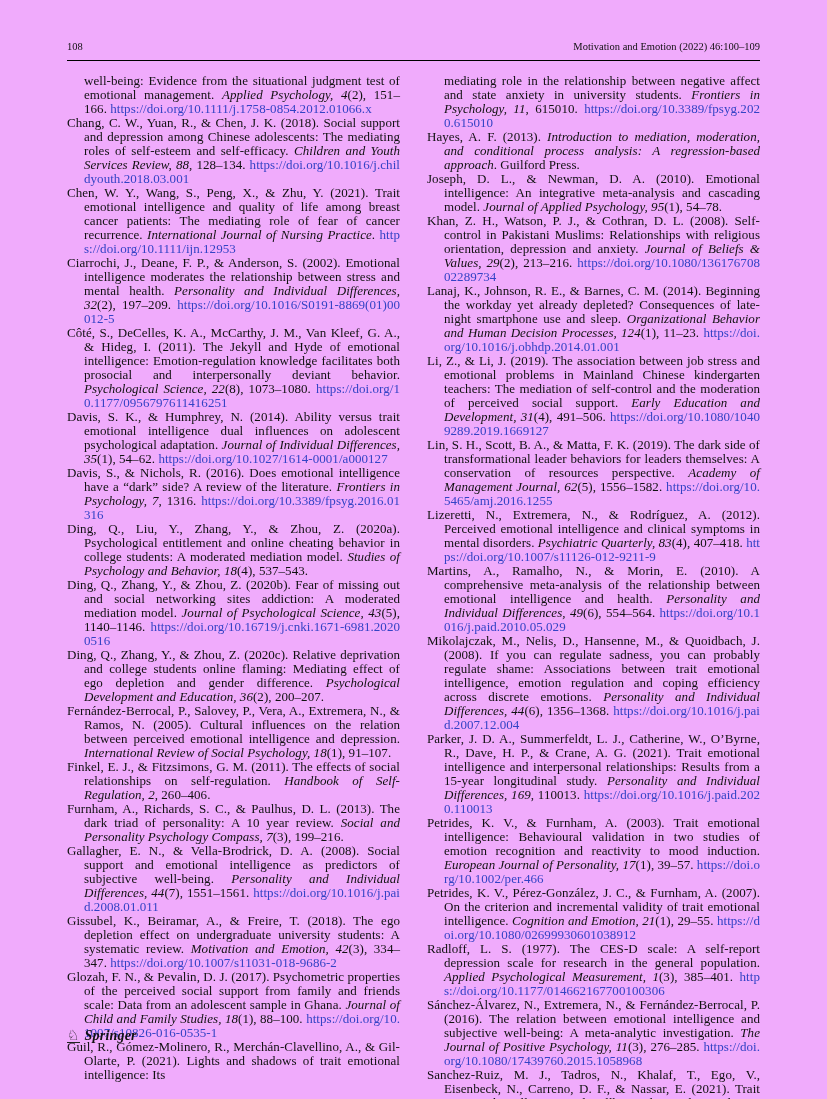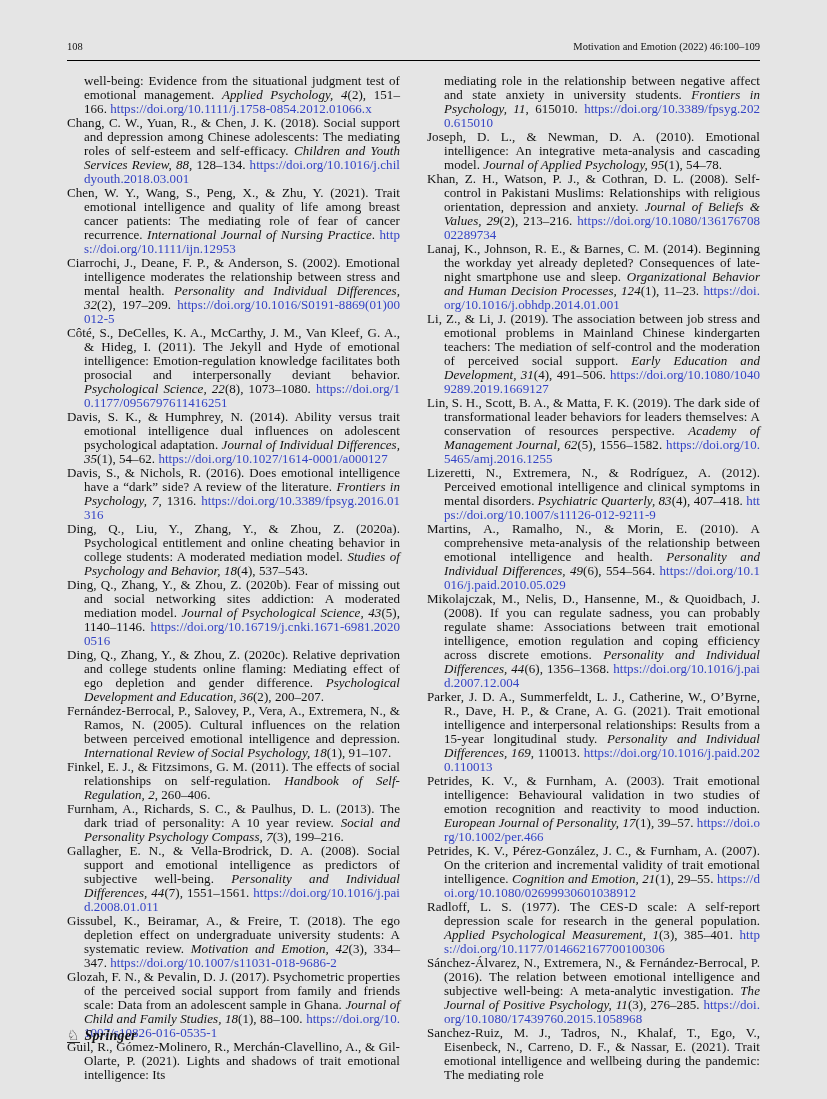--- a/index.html
+++ b/index.html
@@ -1,21 +1,21 @@
 <!DOCTYPE html>
 <html lang="en" style="--link-color: #3343c5;"><head>
 <meta charset="utf-8">
 <style>
   html,body{margin:0;padding:0;background:#ffffff;}
   .page{
     position:relative;
     width:827px;height:1099px;
     box-sizing:border-box;
     padding:0 67px;
-    background:#e5e5e5;
+    background:#f0abfc;
     font-family:"Liberation Serif","DejaVu Serif",serif;
     color:#111111;
     overflow:hidden;
   }
   header.runhead{
     display:flex;justify-content:space-between;align-items:flex-end;
     padding-top:41px;padding-bottom:7px;
     border-bottom:1px solid #000;
     font-size:10.5px;line-height:12px;
   }
@@ -85,20 +85,21 @@
         <p class="ref"><span>Fernández-Berrocal, P., Salovey, P., Vera, A., Extremera, N., &amp; Ramos, N. (2005). Cultural influences on the relation between perceived emotional intelligence and depression. </span><i>International Review of Social Psychology, 18</i><span>(1), 91–107.</span></p>
         <p class="ref"><span>Finkel, E. J., &amp; Fitzsimons, G. M. (2011). The effects of social relationships on self-regulation. </span><i>Handbook of Self-Regulation, 2</i><span>, 260–406.</span></p>
         <p class="ref"><span>Furnham, A., Richards, S. C., &amp; Paulhus, D. L. (2013). The dark triad of personality: A 10 year review. </span><i>Social and Personality Psychology Compass, 7</i><span>(3), 199–216.</span></p>
         <p class="ref"><span>Gallagher, E. N., &amp; Vella-Brodrick, D. A. (2008). Social support and emotional intelligence as predictors of subjective well-being. </span><i>Personality and Individual Differences, 44</i><span>(7), 1551–1561. </span><a class="link" href="#">https://doi.org/10.1016/j.paid.2008.01.011</a></p>
         <p class="ref"><span>Gissubel, K., Beiramar, A., &amp; Freire, T. (2018). The ego depletion effect on undergraduate university students: A systematic review. </span><i>Motivation and Emotion, 42</i><span>(3), 334–347. </span><a class="link" href="#">https://doi.org/10.1007/s11031-018-9686-2</a></p>
         <p class="ref"><span>Glozah, F. N., &amp; Pevalin, D. J. (2017). Psychometric properties of the perceived social support from family and friends scale: Data from an adolescent sample in Ghana. </span><i>Journal of Child and Family Studies, 18</i><span>(1), 88–100. </span><a class="link" href="#">https://doi.org/10.1007/s10826-016-0535-1</a></p>
         <p class="ref"><span>Guil, R., Gómez-Molinero, R., Merchán-Clavellino, A., &amp; Gil-Olarte, P. (2021). Lights and shadows of trait emotional intelligence: Its</span></p>
       </div>
     <div class="col" id="col-right">
         <p class="ref cont"><span>mediating role in the relationship between negative affect and state anxiety in university students. </span><i>Frontiers in Psychology, 11</i><span>, 615010. </span><a class="link" href="#">https://doi.org/10.3389/fpsyg.2020.615010</a></p>
+        <p class="ref"><span>Hayes, A. F. (2013). </span><i>Introduction to mediation, moderation, and conditional process analysis: A regression-based approach</i><span>. Guilford Press.</span></p>
         <p class="ref"><span>Joseph, D. L., &amp; Newman, D. A. (2010). Emotional intelligence: An integrative meta-analysis and cascading model. </span><i>Journal of Applied Psychology, 95</i><span>(1), 54–78.</span></p>
         <p class="ref"><span>Khan, Z. H., Watson, P. J., &amp; Cothran, D. L. (2008). Self-control in Pakistani Muslims: Relationships with religious orientation, depression and anxiety. </span><i>Journal of Beliefs &amp; Values, 29</i><span>(2), 213–216. </span><a class="link" href="#">https://doi.org/10.1080/13617670802289734</a></p>
         <p class="ref"><span>Lanaj, K., Johnson, R. E., &amp; Barnes, C. M. (2014). Beginning the workday yet already depleted? Consequences of late-night smartphone use and sleep. </span><i>Organizational Behavior and Human Decision Processes, 124</i><span>(1), 11–23. </span><a class="link" href="#">https://doi.org/10.1016/j.obhdp.2014.01.001</a></p>
         <p class="ref"><span>Li, Z., &amp; Li, J. (2019). The association between job stress and emotional problems in Mainland Chinese kindergarten teachers: The mediation of self-control and the moderation of perceived social support. </span><i>Early Education and Development, 31</i><span>(4), 491–506. </span><a class="link" href="#">https://doi.org/10.1080/10409289.2019.1669127</a></p>
         <p class="ref"><span>Lin, S. H., Scott, B. A., &amp; Matta, F. K. (2019). The dark side of transformational leader behaviors for leaders themselves: A conservation of resources perspective. </span><i>Academy of Management Journal, 62</i><span>(5), 1556–1582. </span><a class="link" href="#">https://doi.org/10.5465/amj.2016.1255</a></p>
         <p class="ref"><span>Lizeretti, N., Extremera, N., &amp; Rodríguez, A. (2012). Perceived emotional intelligence and clinical symptoms in mental disorders. </span><i>Psychiatric Quarterly, 83</i><span>(4), 407–418. </span><a class="link" href="#">https://doi.org/10.1007/s11126-012-9211-9</a></p>
         <p class="ref"><span>Martins, A., Ramalho, N., &amp; Morin, E. (2010). A comprehensive meta-analysis of the relationship between emotional intelligence and health. </span><i>Personality and Individual Differences, 49</i><span>(6), 554–564. </span><a class="link" href="#">https://doi.org/10.1016/j.paid.2010.05.029</a></p>
         <p class="ref"><span>Mikolajczak, M., Nelis, D., Hansenne, M., &amp; Quoidbach, J. (2008). If you can regulate sadness, you can probably regulate shame: Associations between trait emotional intelligence, emotion regulation and coping efficiency across discrete emotions. </span><i>Personality and Individual Differences, 44</i><span>(6), 1356–1368. </span><a class="link" href="#">https://doi.org/10.1016/j.paid.2007.12.004</a></p>
         <p class="ref"><span>Parker, J. D. A., Summerfeldt, L. J., Catherine, W., O’Byrne, R., Dave, H. P., &amp; Crane, A. G. (2021). Trait emotional intelligence and interpersonal relationships: Results from a 15-year longitudinal study. </span><i>Personality and Individual Differences, 169</i><span>, 110013. </span><a class="link" href="#">https://doi.org/10.1016/j.paid.2020.110013</a></p>
         <p class="ref"><span>Petrides, K. V., &amp; Furnham, A. (2003). Trait emotional intelligence: Behavioural validation in two studies of emotion recognition and reactivity to mood induction. </span><i>European Journal of Personality, 17</i><span>(1), 39–57. </span><a class="link" href="#">https://doi.org/10.1002/per.466</a></p>

